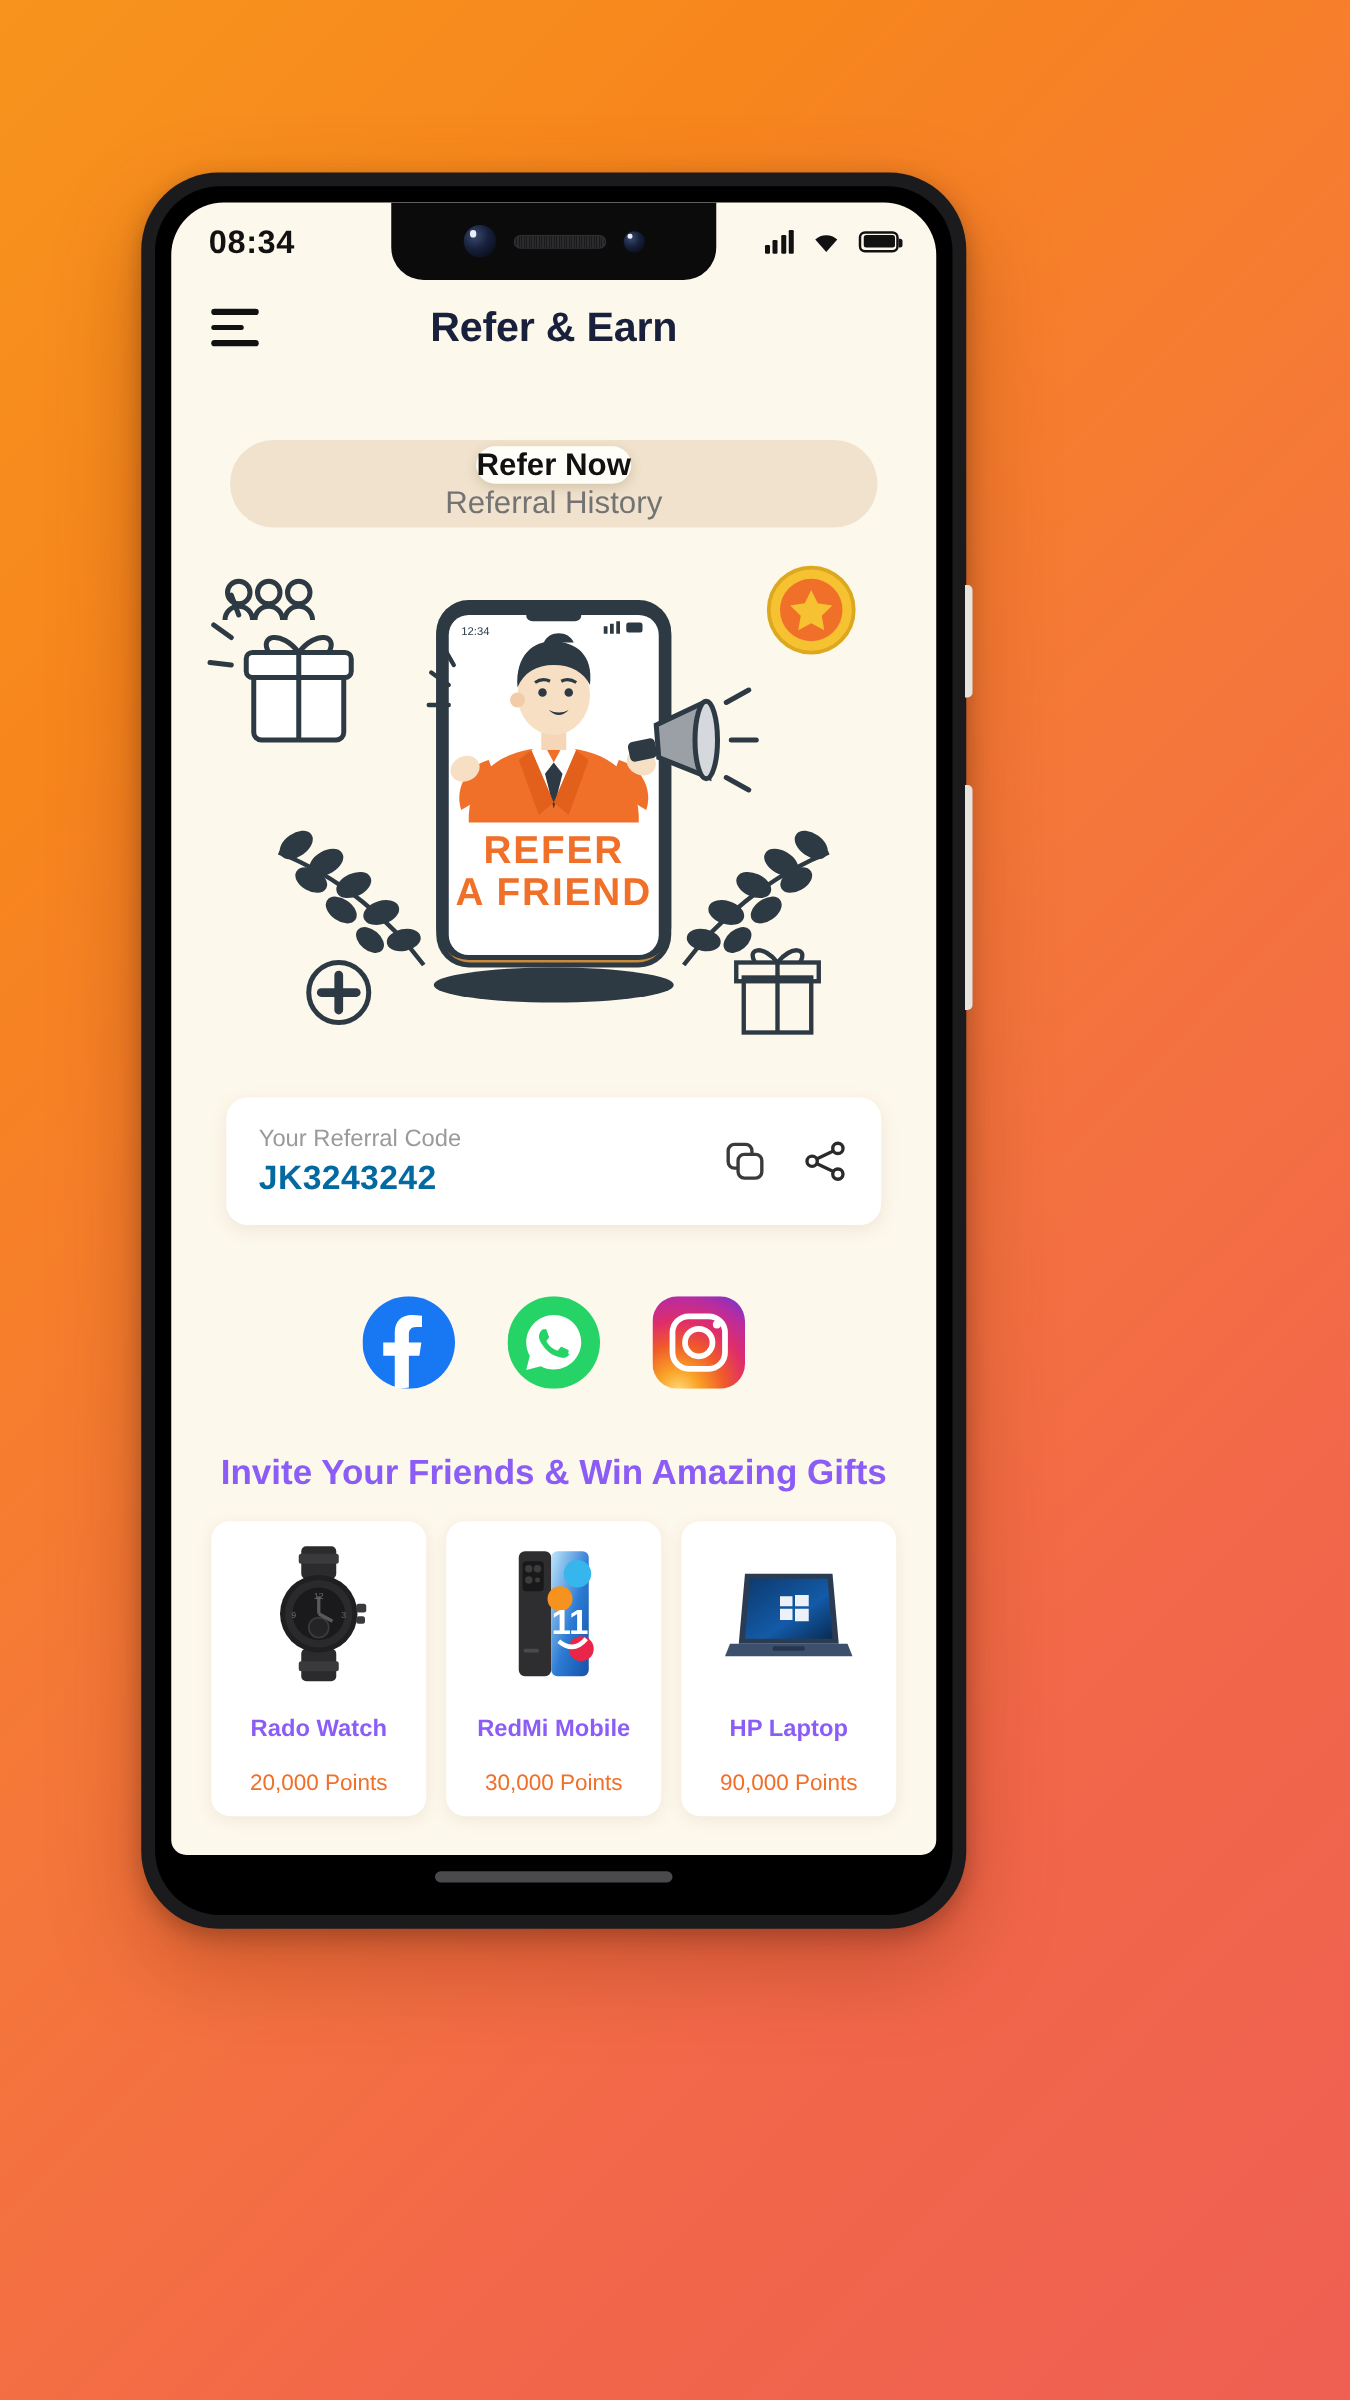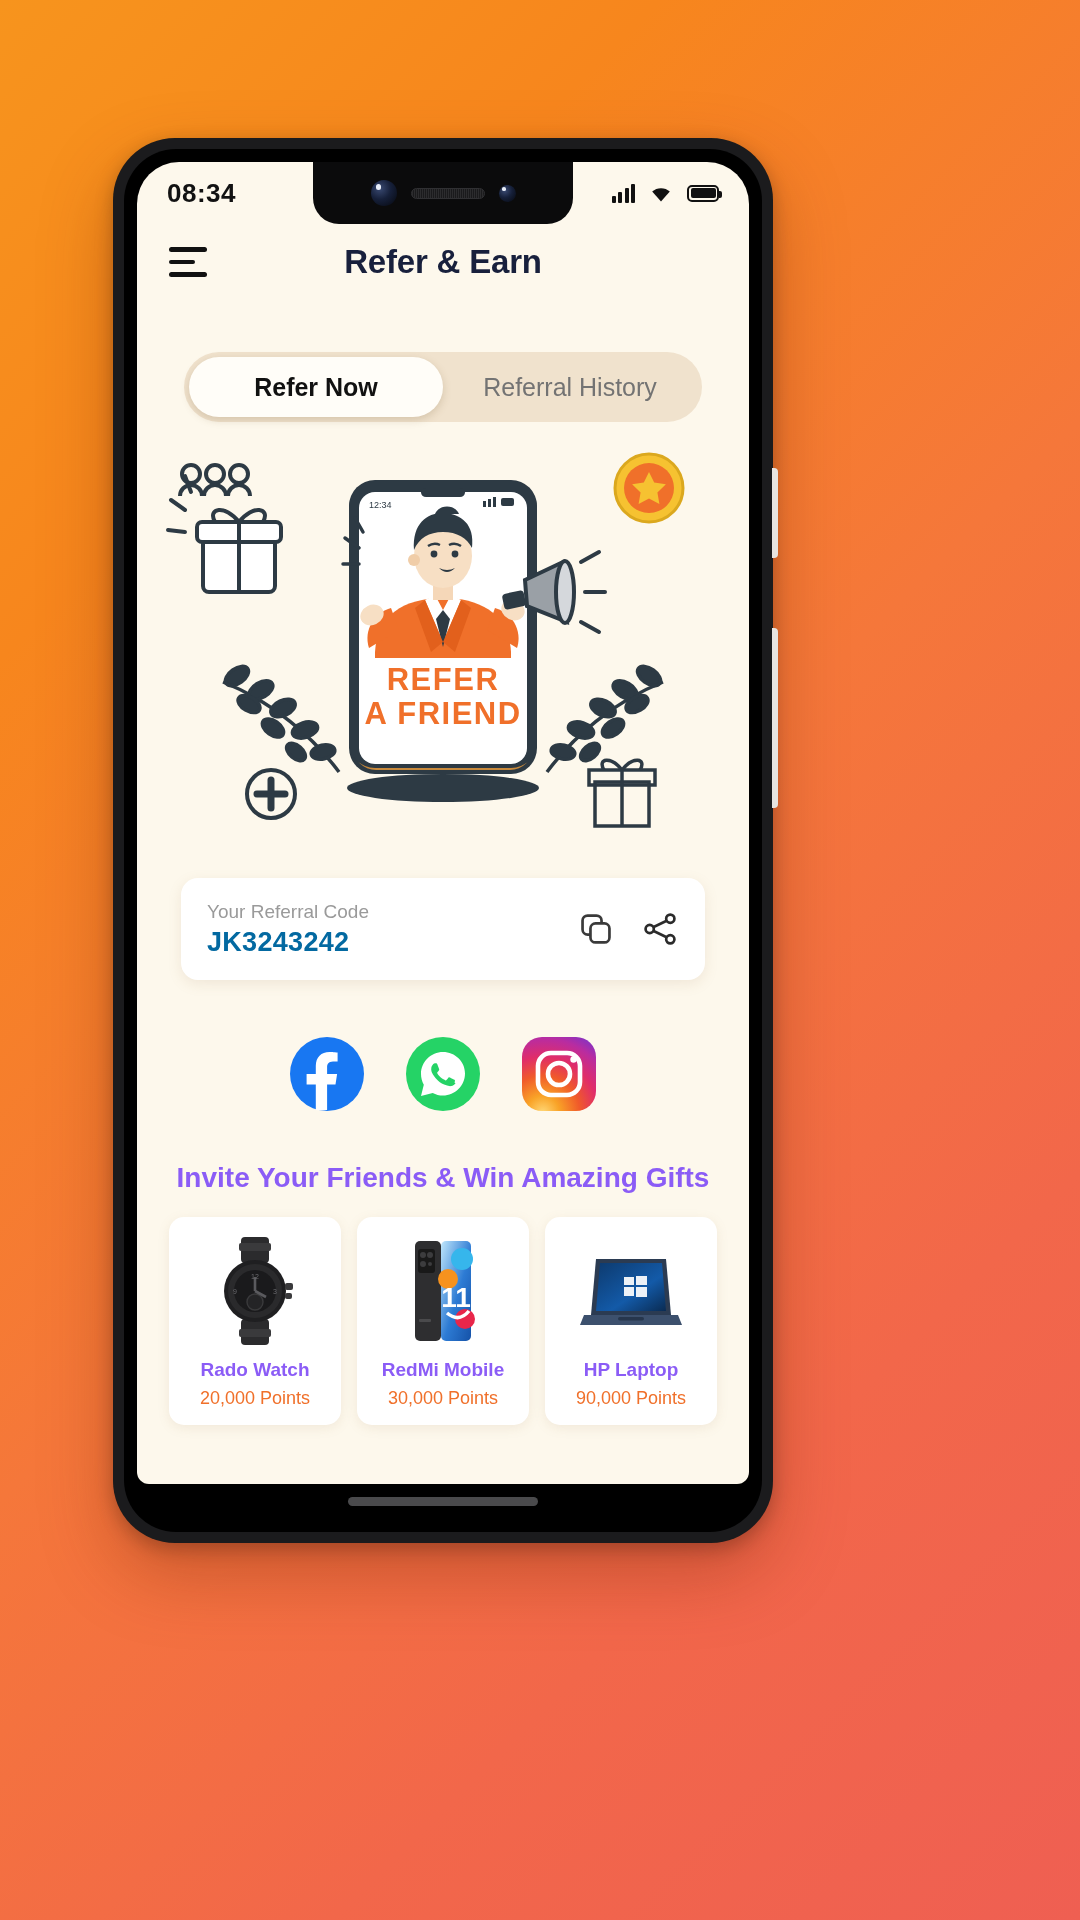--- a/index.html
+++ b/index.html
@@ -127,21 +127,21 @@
   #page-title {
     position: absolute; left: 0; right: 0; text-align: center;
     font-size: 33px; font-weight: bold; color: #18203c;
     letter-spacing: -0.2px;
   }
 
   
   #tab-bar {
     position: absolute; top: 190px; left: 47px; right: 47px;
     height: 70px; background: #f0e2cd; border-radius: 36px;
-    display: flex; align-items: center; padding: 5px;
+    display: flex; align-items: center; padding: 5px; flex-direction: column;
   }
   .tab {
     flex: 1; height: 100%; display: flex; align-items: center; justify-content: center;
     font-size: 25px; border-radius: 32px; cursor: pointer; color:#737373;
   }
   .tab.active {
     background: #fffdf8; font-weight: 600; color:#111;
     box-shadow: 0 3px 9px rgba(120,90,50,0.22);
   }
 
@@ -179,20 +179,21 @@
   #gift-cards {
     position: absolute; top: 1055px; left: 32px; right: 32px;
     display: flex; gap: 16px; justify-content: space-between;
   }
   .gift-card {
     flex: 1; background: #fff; border-radius: 15px;
     box-shadow: 0 3px 12px rgba(160,130,90,0.13);
     padding: 18px 8px 16px 8px;
     display: flex; flex-direction: column; align-items: center;
     cursor: pointer;
+    gap: 14px;
   }
   .gift-img { height: 112px; display:flex; align-items:center; justify-content:center; }
   .gift-name { font-size: 19px; font-weight: bold; color: #8b5cf6; margin-top: 12px; }
   .gift-points { font-size: 18px; color: #f0702a; margin-top: 7px; }
 </style>
 </head>
 <body>
 
 <div id="phone-frame">
   <div class="side-btn" id="side-btn-a"></div>

